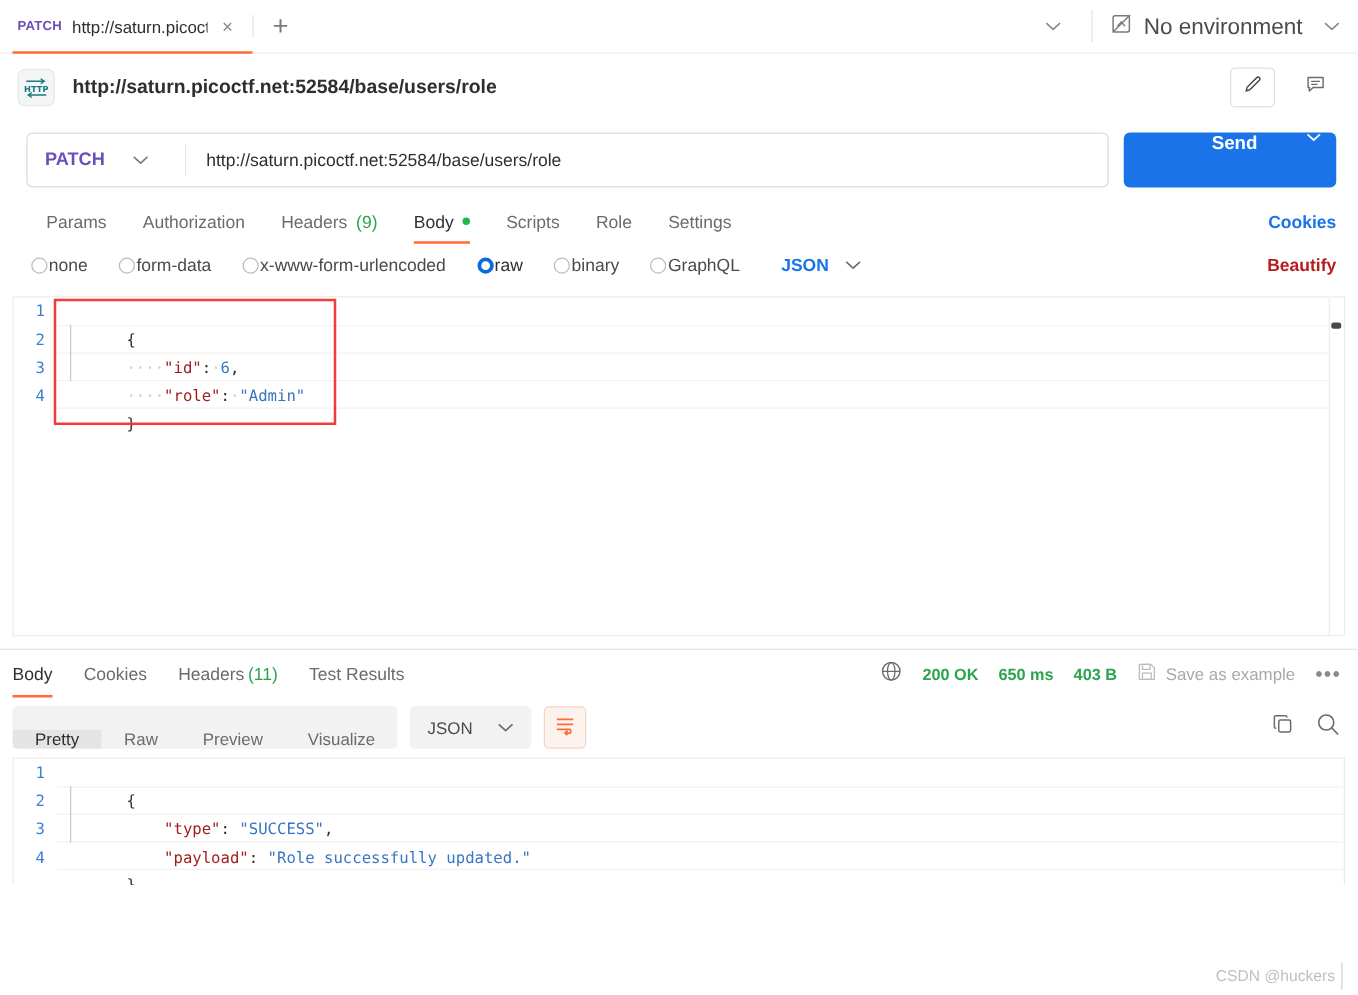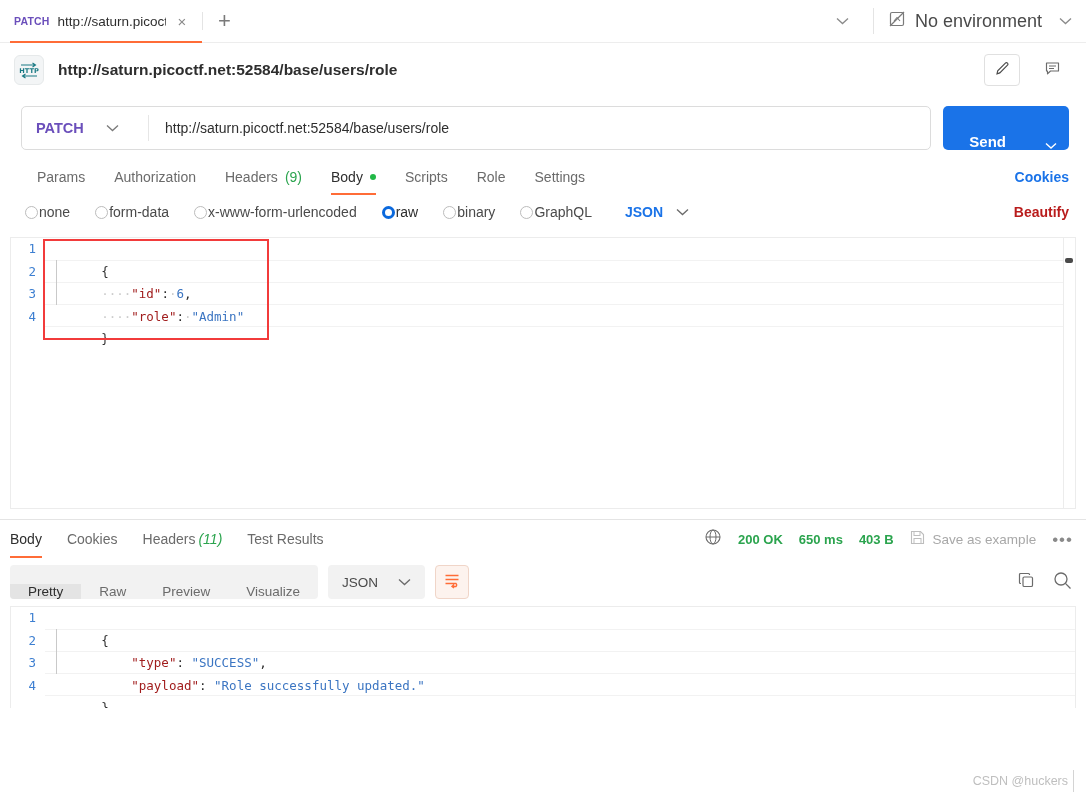--- a/index.html
+++ b/index.html
@@ -111,22 +111,22 @@
     padding: 0 13px 0 14px; min-width: 126px;
   }
   .method-sel .mtext { font-size: 14.5px; font-weight: 700; color: #6b4fbb; }
   .method-sel .mchev { font-size: 12px; color: #7a7a7a; }
   .urlbar .vdiv { width: 1px; background: #e6e6e6; margin: 8px 0; }
   .url-input {
     flex: 1; display: flex; align-items: center;
     padding: 0 16px; font-size: 14px; color: #2e2e2e;
   }
   .sendbtn {
-    height: 44px; display: flex; align-items: flex-end;
-    background: #1a73e8; border-radius: 5px; overflow: hidden;
+    height: 44px; display: flex; align-items: flex-start;
+    background: #1a73e8; border-radius: 5px; overflow: hidden; padding-left: 44px;
   }
   .sendbtn .sendtxt {
     display: flex; align-items: center; padding: 0 26px;
     color: #fff; font-size: 15px; font-weight: 700;
   }
   .sendbtn .senddiv { width: 1px; background: rgba(255,255,255,.3); }
   .sendbtn .sendchev {
     width: 36px; display: flex; align-items: center; justify-content: center;
     color: #fff; font-size: 12px;
   }
@@ -233,21 +233,21 @@
   }
   .rsp-tab {
     font-size: 14px; color: #6b6b6b; margin-right: 25px;
     position: relative; height: 38px; display: flex; align-items: center;
   }
   .rsp-tab.active { color: #2e2e2e; }
   .rsp-tab.active .ubar {
     position: absolute; left: 0; right: 0; bottom: 0;
     height: 2.5px; background: #ff6c37;
   }
-  .rsp-tab .cnt { color: #2ba44e; margin-left: 3px; font-style: italic; }
+  .rsp-tab .cnt { color: #2ba44e; margin-left: 3px; }
   .resp-meta { margin-left: auto; display: flex; align-items: center; gap: 16px; }
   .meta-stat { font-size: 13px; color: #2ba44e; font-weight: 700; }
   .save-example {
     display: flex; align-items: center; gap: 8px;
     font-size: 13.5px; color: #a8a8a8;
   }
   .dots3 { font-size: 17px; color: #8a8a8a; letter-spacing: 1px; line-height: 1; }
 
   .viewbar {
     display: flex; align-items: center;

